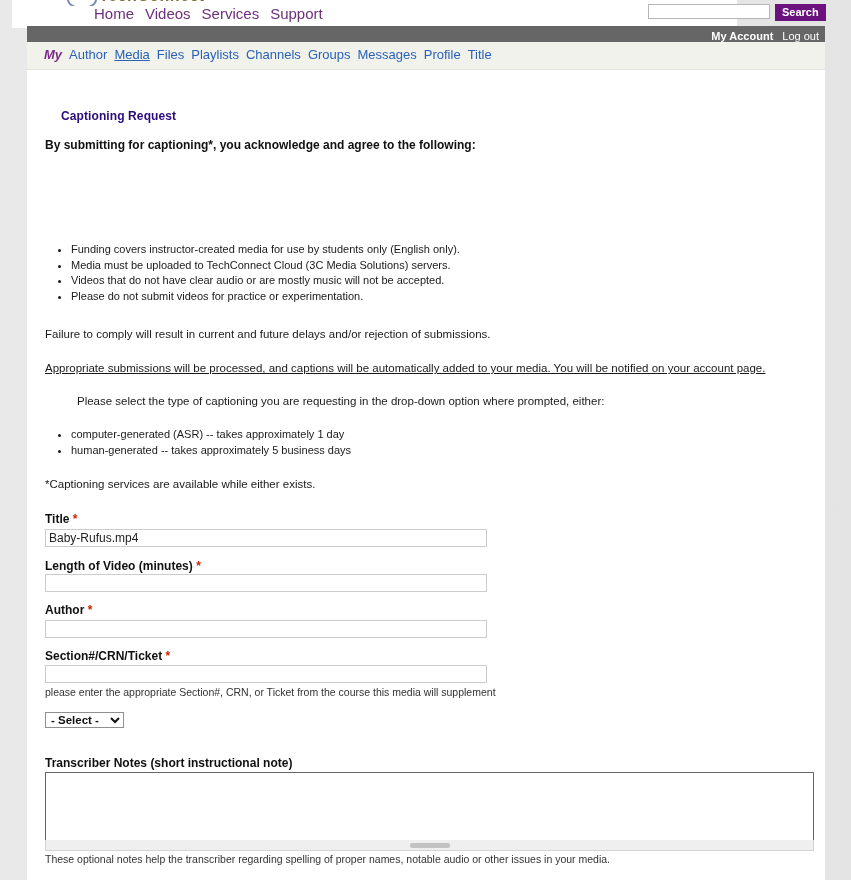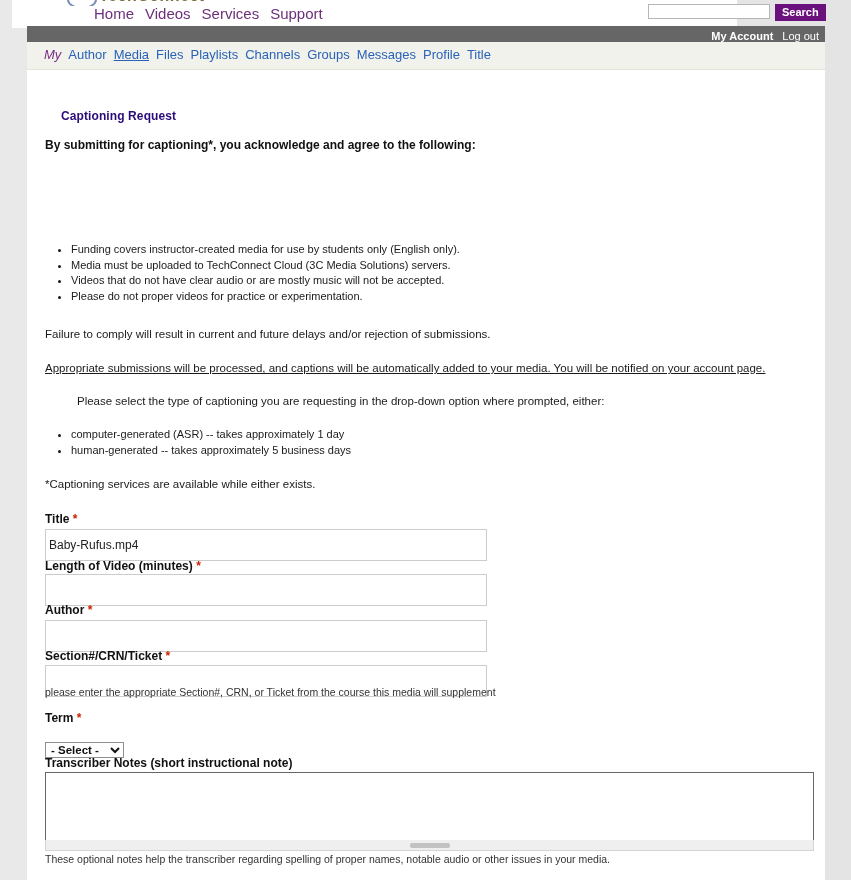--- a/index.html
+++ b/index.html
@@ -114,21 +114,21 @@
   }
   .mynav-inner {
     position: absolute;
     left: 17px; top: 5px;
     font-size: 13px;
     white-space: nowrap;
   }
   .mynav .my {
     color: #7b2b86;
     font-style: italic;
-    font-weight: normal;
+    font-weight: bold;
     margin-right: 7px;
   }
   .mynav a {
     color: #2a62b8;
     text-decoration: none;
     margin-right: 7px;
   }
   .mynav a.active {
     text-decoration: underline;
     color: #2a62b8;
@@ -191,40 +191,40 @@
     font-size: 12px;
     font-weight: bold;
     color: #111111;
   }
   .req { color: #cc2200; font-weight: bold; }
 
   .text-input {
     position: absolute;
     left: 18px;
     width: 442px;
-    height: 32px;
+    height: 18px;
     border: 1px solid #cccccc;
     background: #ffffff;
     font-size: 12px;
     font-family: "Liberation Sans", sans-serif;
     color: #222222;
     padding: 8px 3px;
     box-sizing: border-box;
   }
 
   .hint {
     position: absolute;
     left: 18px;
     font-size: 10.5px;
     color: #333333;
   }
 
   .select-term {
     position: absolute;
-    left: 18px; top: 672px;
+    left: 18px; top: 642px;
     width: 79px; height: 16px;
     border: 1px solid #8f8f8f;
     background: #ffffff;
     font-size: 11.5px;
     font-weight: bold;
     font-family: "Liberation Sans", sans-serif;
     color: #111111;
     box-sizing: border-box;
     padding: 0 1px;
   }
@@ -293,21 +293,21 @@
   <div class="content">
 
     <h1 class="page-title">Captioning Request</h1>
 
     <div class="intro-bold">By submitting for captioning*, you acknowledge and agree to the following:</div>
 
     <ul class="bullets list-a">
       <li>Funding covers instructor-created media for use by students only (English only).</li>
       <li>Media must be uploaded to TechConnect Cloud (3C Media Solutions) servers.</li>
       <li>Videos that do not have clear audio or are mostly music will not be accepted.</li>
-      <li>Please do not proper videos for practice or experimentation.</li>
+      <li>Please do not submit videos for practice or experimentation.</li>
     </ul>
 
     <p class="para para-1">Failure to comply will result in current and future delays and/or rejection of submissions.</p>
     <p class="para para-2">Appropriate submissions will be processed, and captions will be automatically added to your media. You will be notified on your account page.</p>
     <p class="para para-3">Please select the type of captioning you are requesting in the drop-down option where prompted, either:</p>
 
     <ul class="bullets list-b">
       <li>computer-generated (ASR) -- takes approximately 1 day</li>
       <li>human-generated -- takes approximately 5 business days</li>
     </ul>

